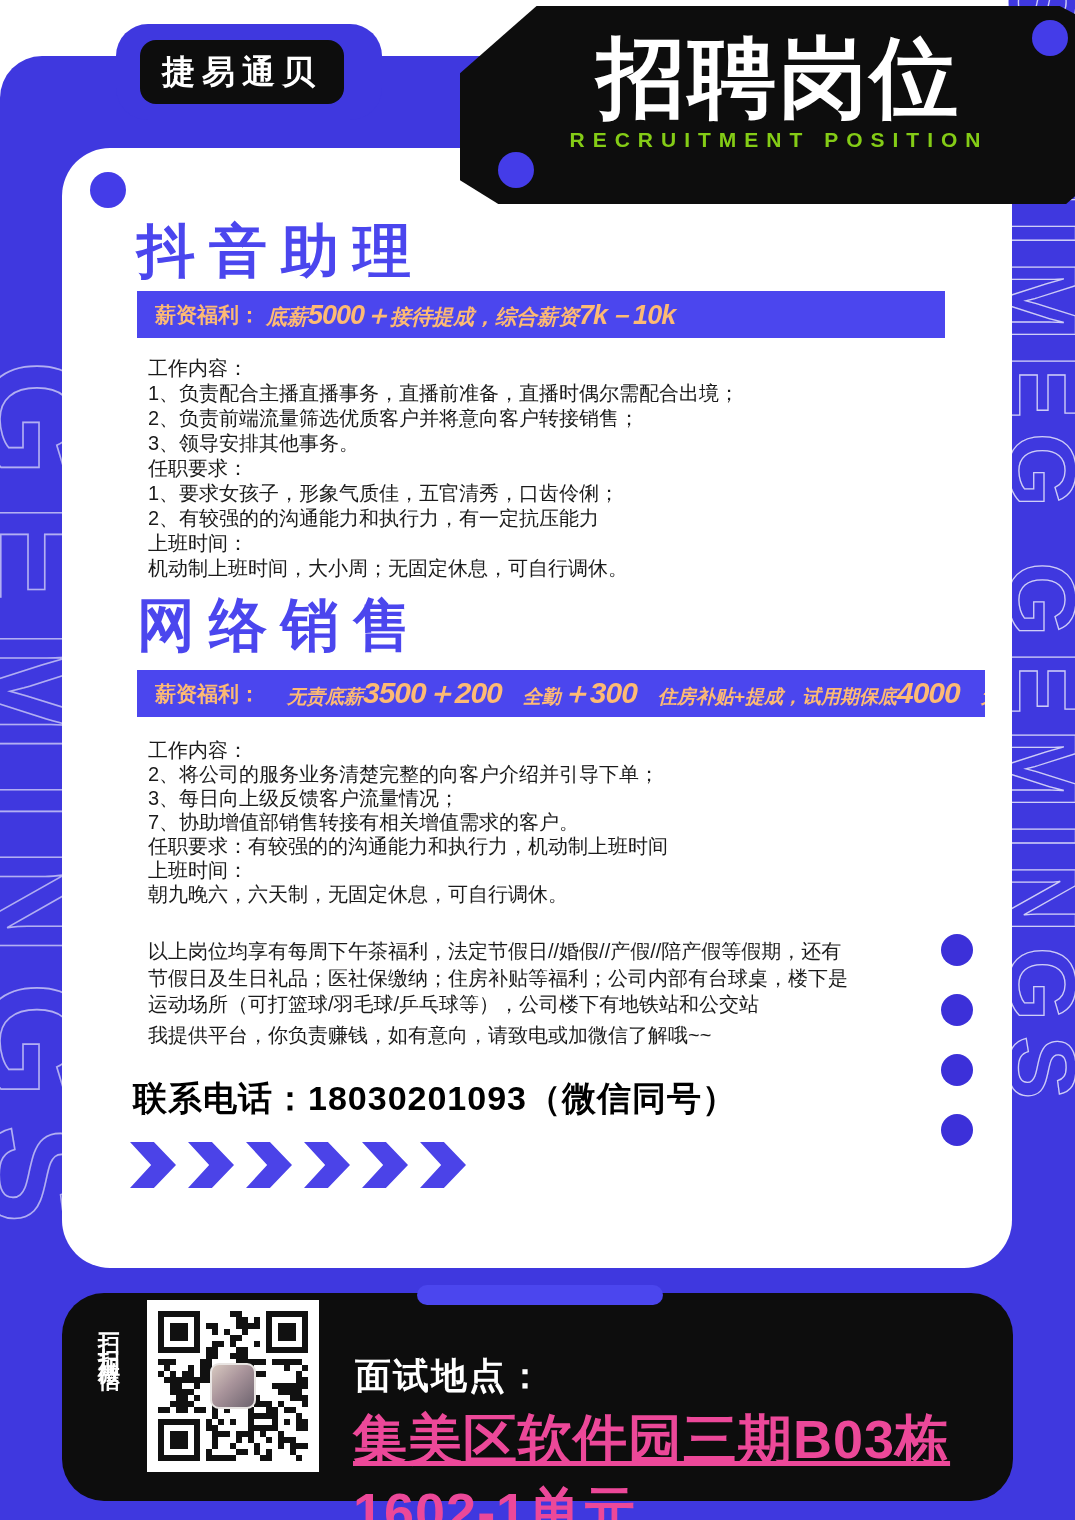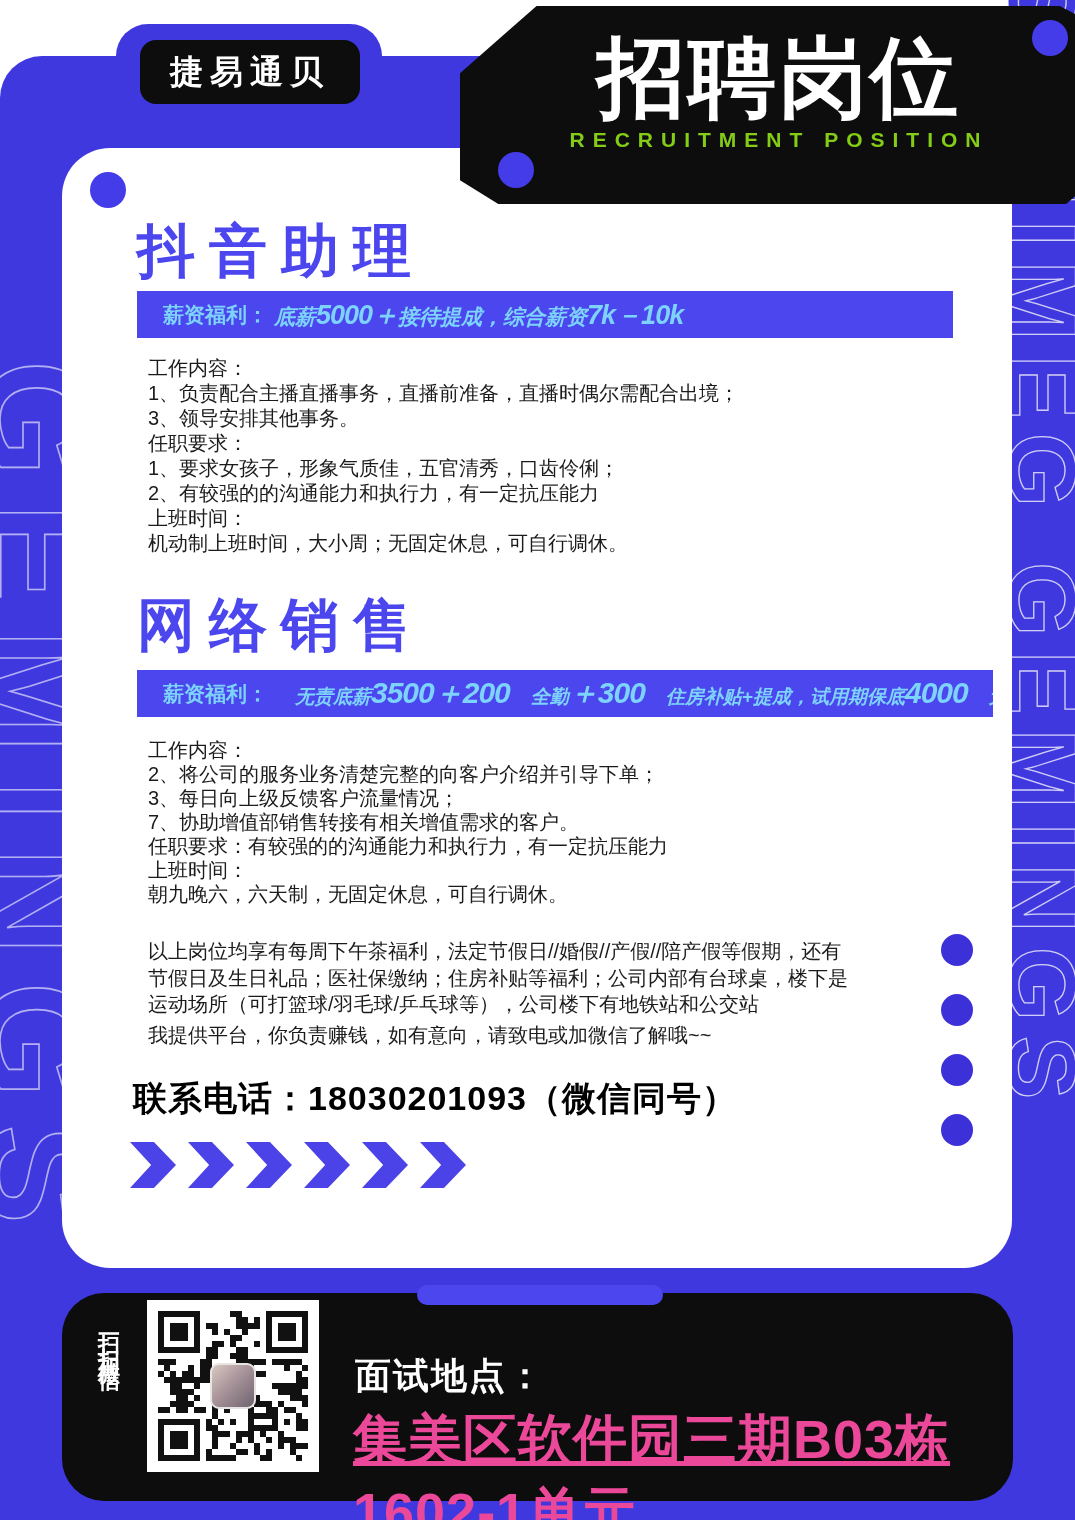--- a/index.html
+++ b/index.html
@@ -10,42 +10,42 @@
   .bg-blue{left:0;top:56px;right:0;bottom:0;background:#3f38df;border-top-left-radius:42px;z-index:0;}
   .bg-blue-tr{left:1008px;top:0;width:67px;height:70px;background:#3f38df;z-index:0;}
   .decor{color:transparent;-webkit-text-stroke:1.3px rgba(255,255,255,.75);
          font-weight:800;letter-spacing:14px;z-index:1;pointer-events:none;}
   .decor-right{left:1004px;top:-30px;width:74px;height:1580px;writing-mode:vertical-rl;
                font-size:96px;line-height:72px;}
   .decor-left{left:-14px;top:360px;width:96px;height:1160px;writing-mode:vertical-rl;
               font-size:150px;line-height:92px;-webkit-text-stroke:1.6px rgba(255,255,255,.6);letter-spacing:26px;}
   
   .badge-outer{left:116px;top:24px;width:266px;height:96px;background:#3f38df;border-radius:32px;z-index:4;}
-  .badge-inner{left:140px;top:40px;width:220px;height:64px;background:#0d0d0d;border-radius:16px;
+  .badge-inner{left:140px;top:40px;width:204px;height:64px;background:#0d0d0d;border-radius:16px;
                display:flex;align-items:center;justify-content:center;z-index:5;}
   .badge-inner span{color:#fff;font-size:33px;font-weight:700;letter-spacing:7px;}
   
   .header-box{left:460px;top:6px;width:638px;height:198px;background:#0d0d0d;z-index:4;
     clip-path:polygon(0 34%,12% 0,94% 0,100% 10%,100% 86%,95% 100%,6% 100%,0 88%);}
   .header-title{width:100%;text-align:center;margin-top:26px;color:#fff;font-size:88px;
                 font-weight:900;letter-spacing:3px;line-height:1.05;}
   .header-sub{width:100%;text-align:center;margin-top:4px;color:#84cc16;font-size:21px;
               font-weight:800;letter-spacing:8px;}
   .hdr-dot{width:36px;height:36px;border-radius:50%;background:#443ce8;}
   .hdr-dot-tr{right:30px;top:14px;}
   .hdr-dot-bl{left:38px;bottom:16px;}
   
   .card{left:62px;top:148px;width:950px;height:1120px;background:#fff;border-radius:48px;z-index:2;}
   .card-dot{left:90px;top:172px;width:36px;height:36px;border-radius:50%;background:#443ce8;z-index:3;}
   .content{z-index:3;}
   .job-title{font-size:58px;font-weight:900;color:#4b46ee;letter-spacing:14px;line-height:1;text-align:right;}
   .job-title-1{left:137px;top:222px;}
   .job-title-2{left:137px;top:596px;}
-  .salary-bar{background:#4b46ee;height:47px;display:flex;align-items:center;padding-left:26px;
-              color:#7dd3fc;white-space:nowrap;overflow:hidden;}
+  .salary-bar{background:#4b46ee;height:47px;display:flex;align-items:center;padding-left:18px;
+              color:#fdba74;white-space:nowrap;overflow:hidden;}
   .salary-bar-1{left:137px;top:291px;width:790px;}
   .salary-bar-2{left:137px;top:670px;width:830px;}
   .salary-label{font-size:21px;font-weight:800;margin-right:6px;}
   .salary-rich{font-style:italic;font-weight:800;}
   .salary-bar-1 .seg-sm{font-size:21px;}
   .salary-bar-1 .seg-lg{font-size:27px;}
   .salary-bar-2 .seg-sm{font-size:19px;margin-left:21px;}
   .salary-bar-2 .seg-lg{font-size:30px;}
   .seg-lg{letter-spacing:-1px;}
   .job-details{color:#1b1b1b;}
@@ -98,39 +98,40 @@
 <div class="abs card-dot"></div>
 
 <div class="abs content job-title job-title-1">抖音助理</div>
 <div class="abs content salary-bar salary-bar-1">
   <span class="salary-label">薪资福利：</span>
   <span class="salary-rich"><span class="seg-sm">底薪</span><span class="seg-lg">5000＋</span><span class="seg-sm">接待提成，综合薪资</span><span class="seg-lg">7k－10k</span></span>
 </div>
 <div class="abs content job-details job-details-1">
     <div class="detail-line">工作内容：</div>
     <div class="detail-line">1、负责配合主播直播事务，直播前准备，直播时偶尔需配合出境；</div>
+    <div class="detail-line">2、负责前端流量筛选优质客户并将意向客户转接销售；</div>
     <div class="detail-line">3、领导安排其他事务。</div>
     <div class="detail-line">任职要求：</div>
     <div class="detail-line">1、要求女孩子，形象气质佳，五官清秀，口齿伶俐；</div>
     <div class="detail-line">2、有较强的的沟通能力和执行力，有一定抗压能力</div>
     <div class="detail-line">上班时间：</div>
     <div class="detail-line">机动制上班时间，大小周；无固定休息，可自行调休。</div>
   </div>
 
 <div class="abs content job-title job-title-2">网络销售</div>
 <div class="abs content salary-bar salary-bar-2">
   <span class="salary-label">薪资福利：</span>
   <span class="salary-rich"><span class="seg-sm">无责底薪</span><span class="seg-lg">3500＋200</span><span class="seg-sm">全勤</span><span class="seg-lg">＋300</span><span class="seg-sm">住房补贴+提成，试用期保底</span><span class="seg-lg">4000</span><span class="seg-sm">元，综合薪资</span></span>
 </div>
 <div class="abs content job-details job-details-2">
     <div class="detail-line">工作内容：</div>
     <div class="detail-line">2、将公司的服务业务清楚完整的向客户介绍并引导下单；</div>
     <div class="detail-line">3、每日向上级反馈客户流量情况；</div>
     <div class="detail-line">7、协助增值部销售转接有相关增值需求的客户。</div>
-    <div class="detail-line">任职要求：有较强的的沟通能力和执行力，有一定抗压能力</div>
+    <div class="detail-line">任职要求：有较强的的沟通能力和执行力，机动制上班时间</div>
     <div class="detail-line">上班时间：</div>
     <div class="detail-line">朝九晚六，六天制，无固定休息，可自行调休。</div>
   </div>
 
 <div class="abs content benefits">以上岗位均享有每周下午茶福利，法定节假日//婚假//产假//陪产假等假期，还有节假日及生日礼品；医社保缴纳；住房补贴等福利；公司内部有台球桌，楼下是运动场所（可打篮球/羽毛球/乒乓球等），公司楼下有地铁站和公交站</div>
 <div class="abs content pitch">我提供平台，你负责赚钱，如有意向，请致电或加微信了解哦~~</div>
 <div class="abs content contact">联系电话：18030201093（微信同号）</div>
 
 <div class="abs content arrows">
   <div class="chevron"></div>

